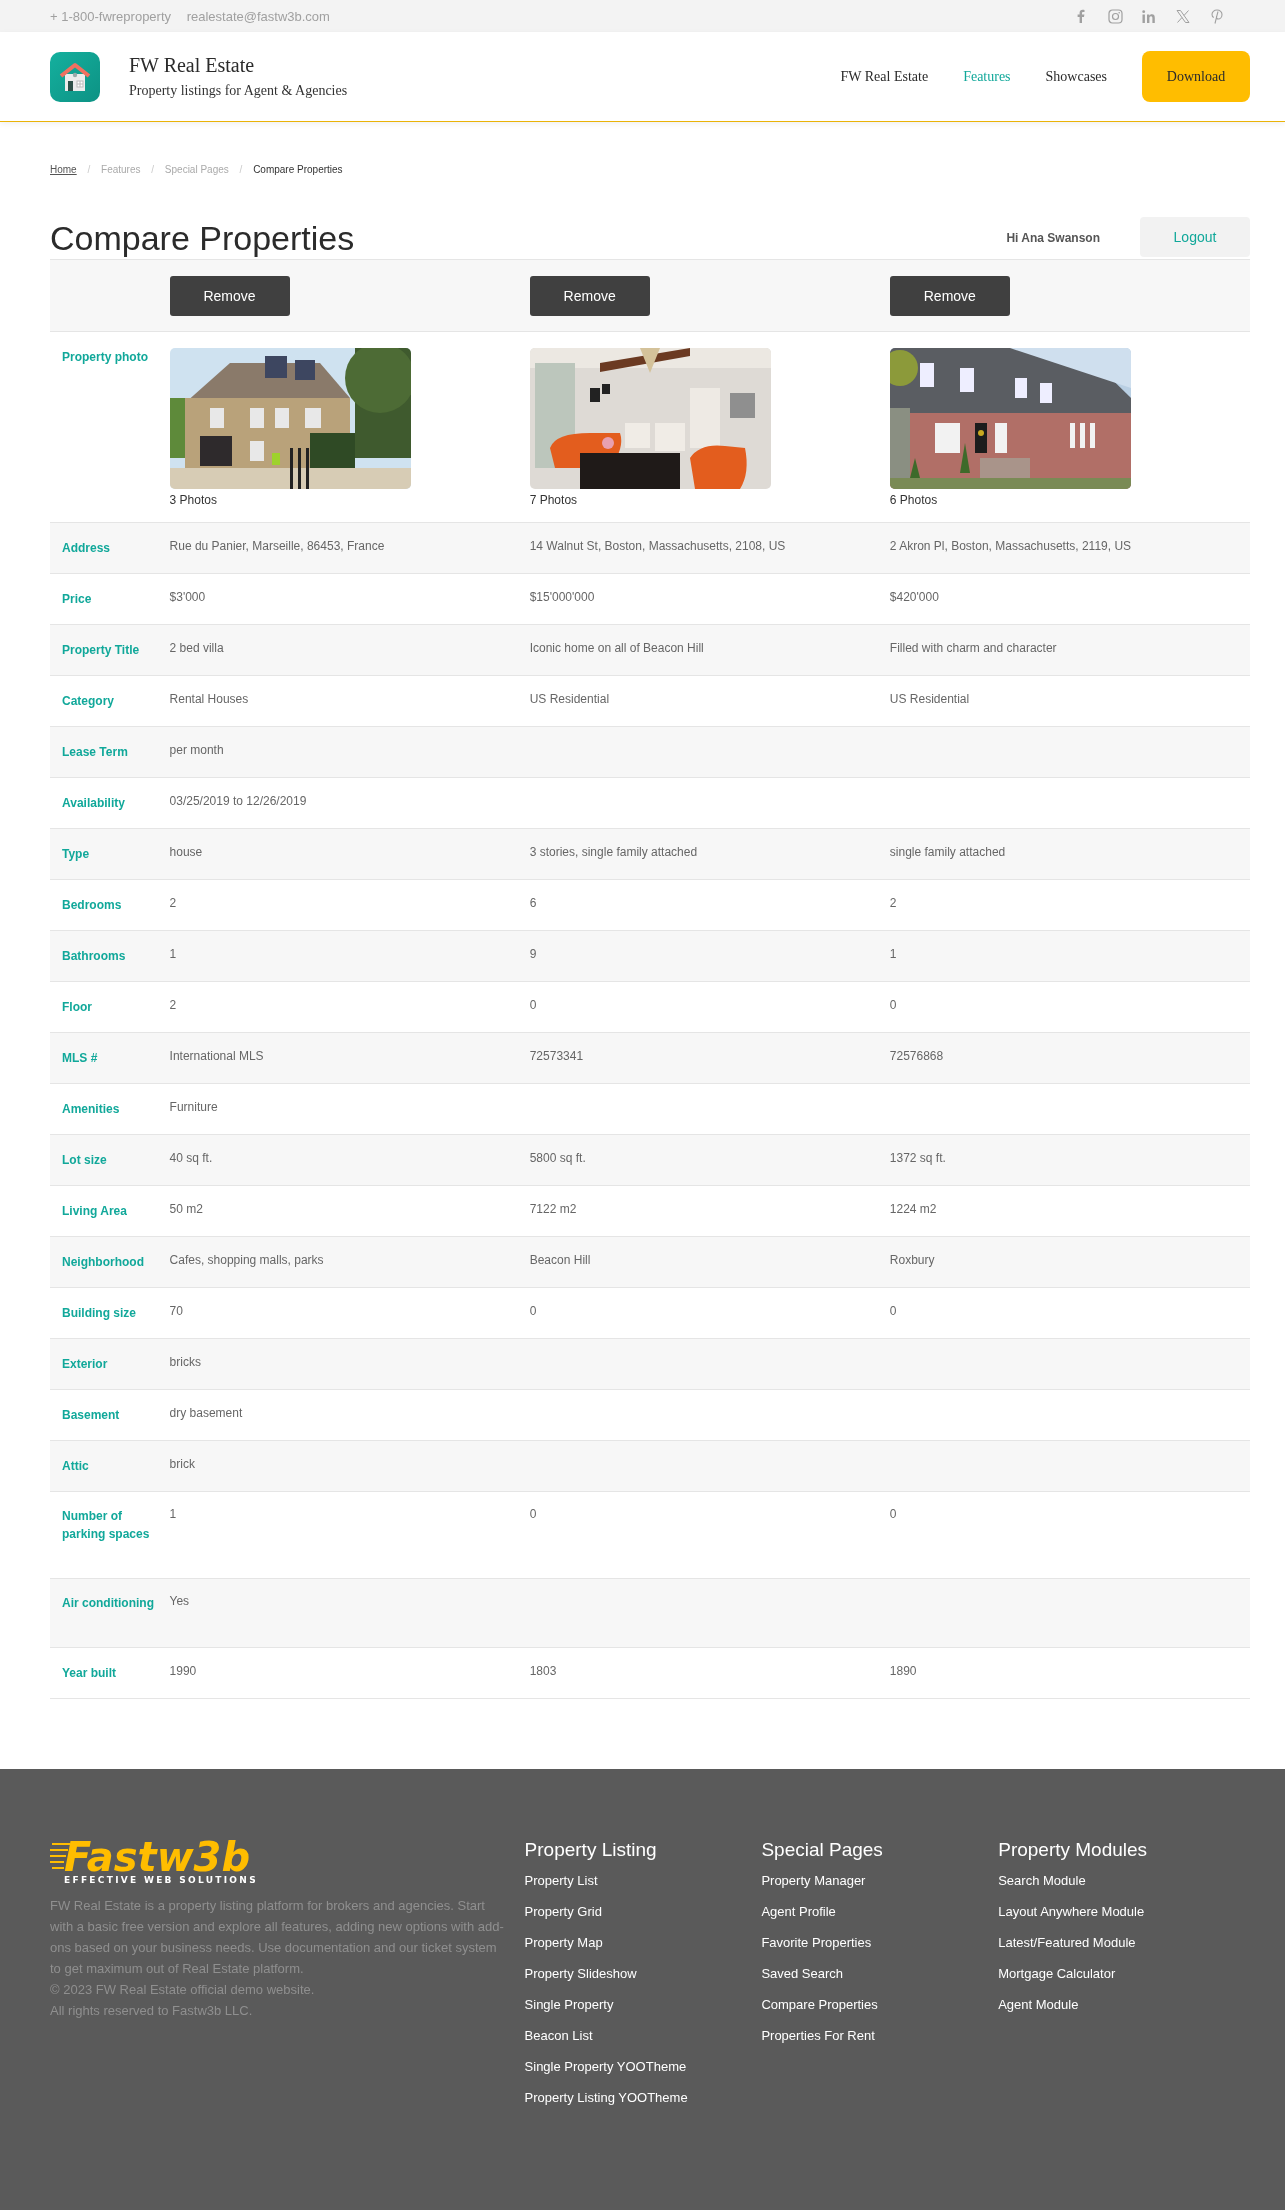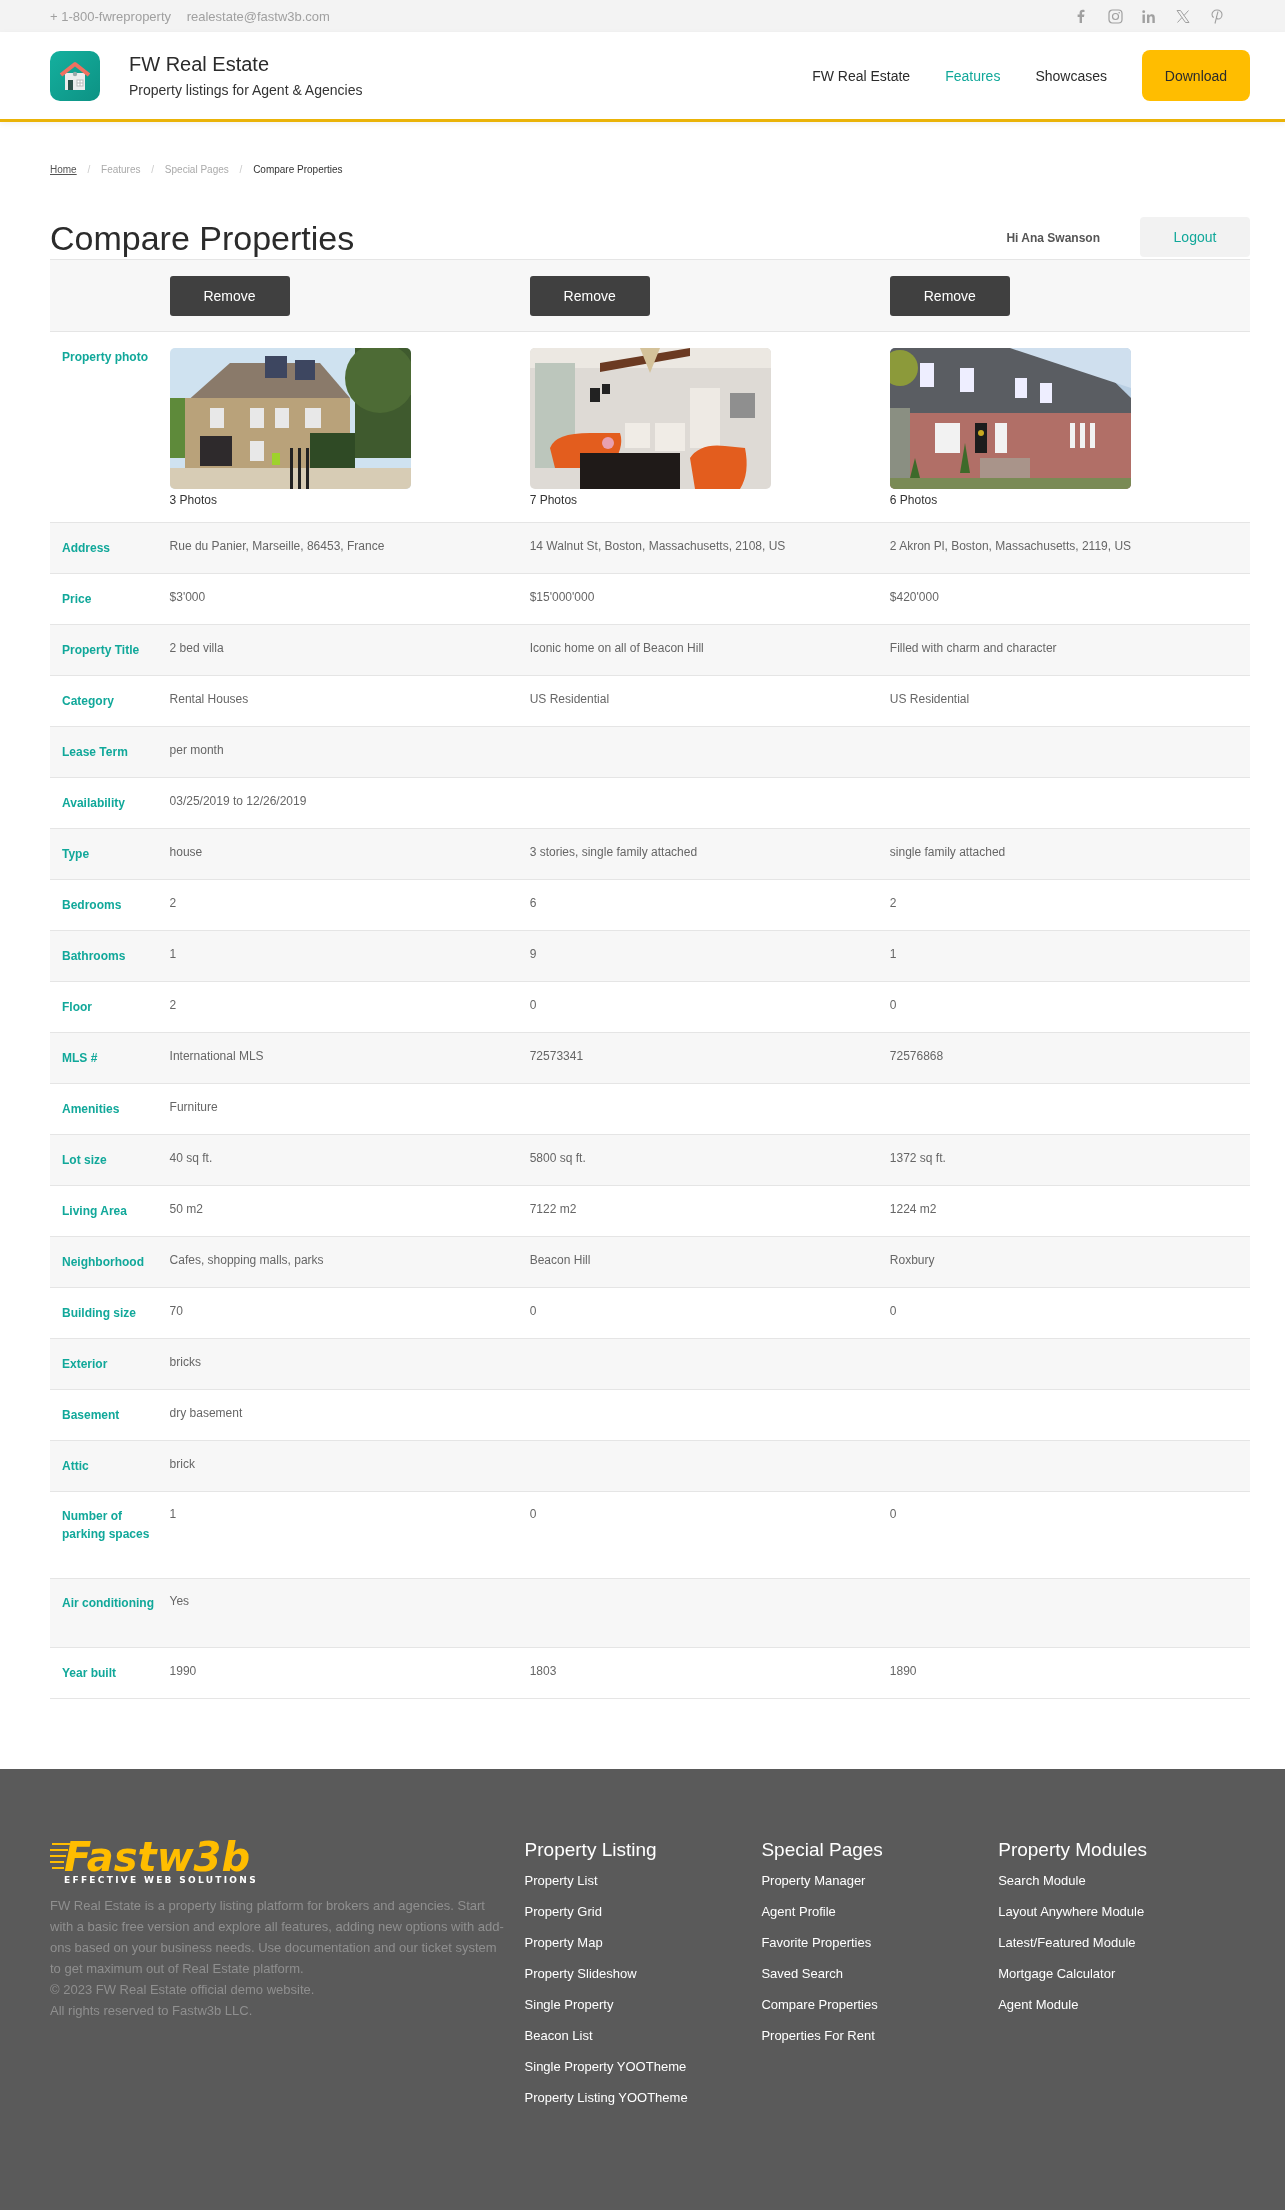--- a/index.html
+++ b/index.html
@@ -4,21 +4,21 @@
 <style>
   * { box-sizing: border-box; margin: 0; padding: 0; }
   body { width: 1285px; background: #ffffff; font-family: "Liberation Sans", sans-serif; color: #333; }
   a { text-decoration: none; color: inherit; }
 
   .topbar { height: 32px; background: #f3f3f3; display: flex; align-items: center; justify-content: space-between; padding: 0 50px; font-size: 13px; color: #a0a0a0; }
   .topbar .contact span { margin-right: 12px; }
   .socials { display: flex; gap: 18px; align-items: center; margin-right: 10px; }
   .socials .soc { width: 16px; height: 16px; display: flex; align-items: center; justify-content: center; color: #a0a0a0; font-size: 14px; }
 
-  .header { height: 90px; display: flex; align-items: center; justify-content: space-between; padding: 0 35px 0 50px; box-shadow: 0 2px 6px rgba(0,0,0,0.06); border-bottom: 3px solid #eab308; position: relative; z-index: 2; }
+  .header { height: 90px; display: flex; align-items: center; justify-content: space-between; padding: 0 35px 0 50px; box-shadow: 0 2px 6px rgba(0,0,0,0.06); border-bottom: 1px solid #eab308; position: relative; z-index: 2; font-family: Liberation Serif, serif; }
   .brand { display: flex; align-items: center; }
   .logo-tile { width: 50px; height: 50px; border-radius: 10px; background: linear-gradient(135deg,#14b09e,#0d9284); display: flex; align-items: center; justify-content: center; margin-right: 29px; }
   .brand-text .title { font-size: 20px; color: #2b2b2b; font-weight: 500; margin-bottom: 6px; }
   .brand-text .sub { font-size: 14px; color: #333; }
   .nav { display: flex; align-items: center; }
   .nav a { font-size: 14px; margin-left: 35px; color: #2b2b2b; }
   .nav a.active { color: #11a89a; }
   .btn-download { margin-left: 35px; background: #ffbd00; color: #333; font-size: 14px; padding: 0 20px; height: 51px; width: 108px; border-radius: 8px; display: flex; align-items: center; justify-content: center; }
 
   .content { padding: 0 35px 0 50px; }

